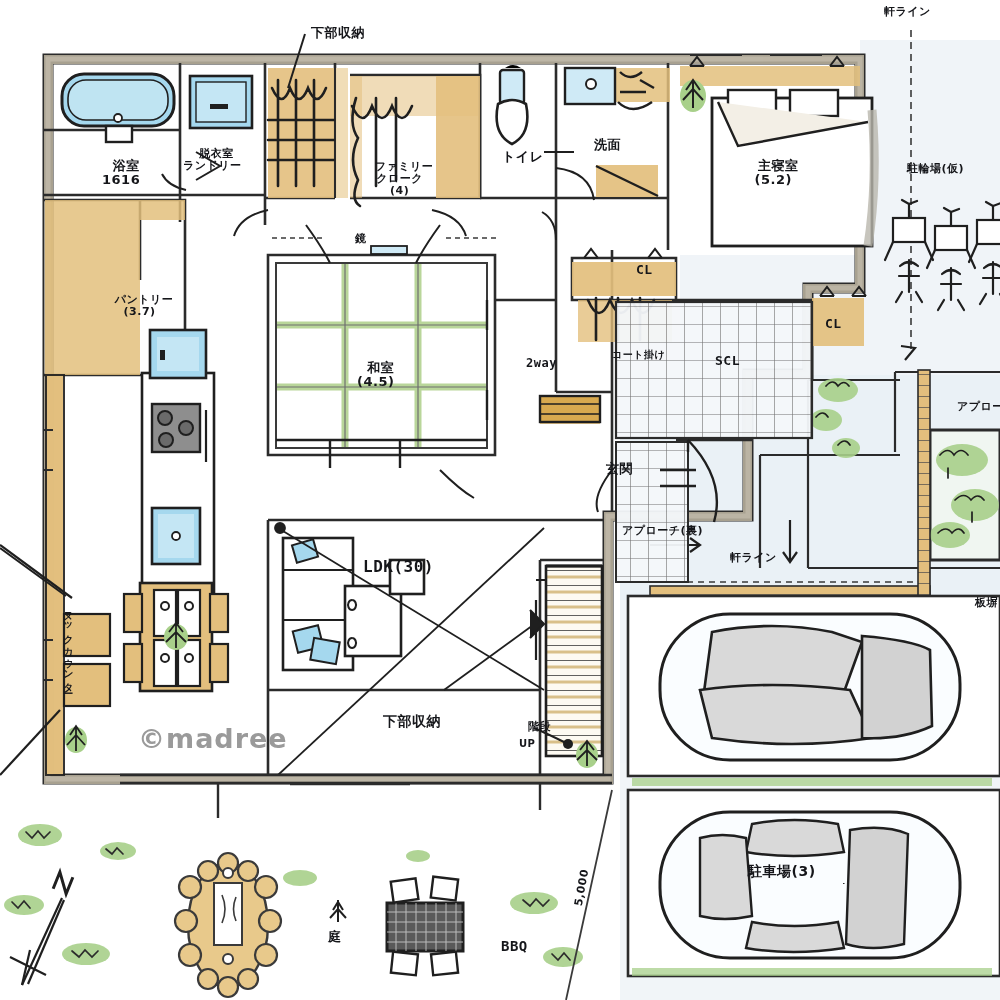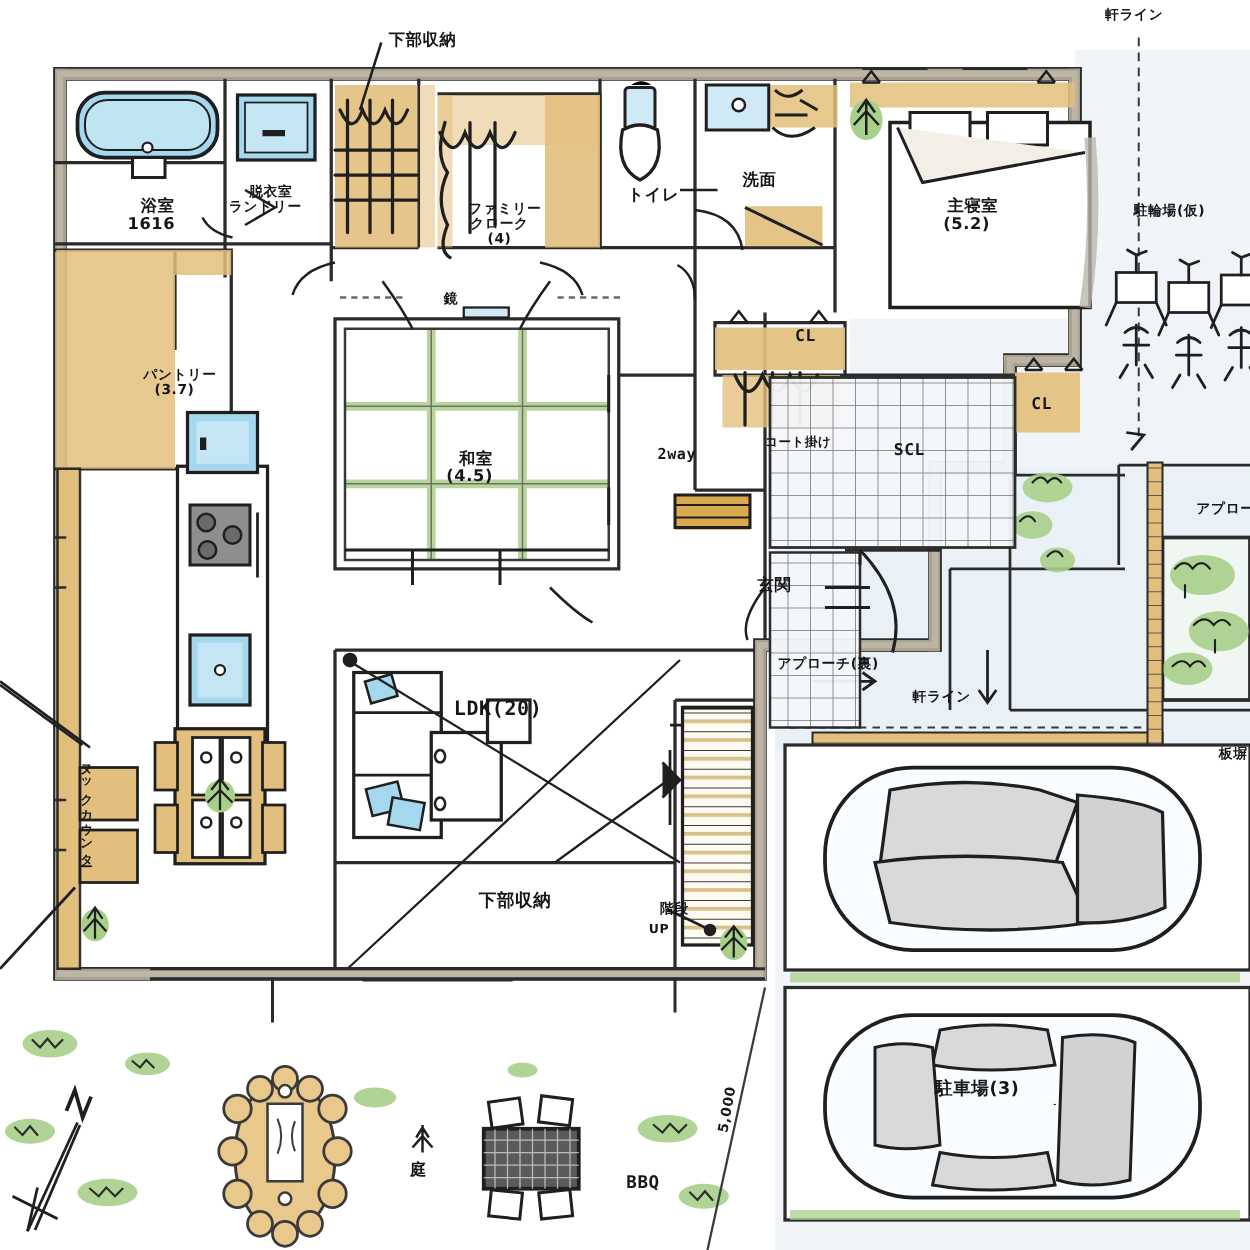--- a/index.html
+++ b/index.html
@@ -577,21 +577,21 @@
 </div>
 <div class="lbl jp" style="left:748px;top:145px;">
   <span>主寝室</span><br><span class="lat">(5.2)</span>
 </div>
 <div class="lbl sm" style="left:106px;top:282px;text-align:center;">
   <span>パントリー</span><br><span class="lat">(3.7)</span>
 </div>
 <div class="lbl jp" style="left:357px;top:347px;">
   <span>和室</span><br><span class="lat">(4.5)</span>
 </div>
-<div class="lbl lat" style="left:363px;top:558px;font-size:16px;">LDK(20)</div>
+<div class="lbl lat" style="left:363px;top:558px;font-size:16px;">LDK(30)</div>
 <div class="lbl jp" style="left:383px;top:714px;font-size:14px;">下部収納</div>
 <div class="lbl jp" style="left:606px;top:462px;">玄関</div>
 <div class="lbl lat" style="left:715px;top:354px;">SCL</div>
 <div class="lbl jp" style="left:748px;top:864px;font-size:14px;">駐車場(3)</div>
 <div class="lbl jp" style="left:328px;top:930px;">庭</div>
 
 <div class="lbl sm" style="left:355px;top:233px;">鏡</div>
 <div class="lbl lat" style="left:636px;top:263px;">CL</div>
 <div class="lbl lat" style="left:825px;top:317px;">CL</div>
 <div class="lbl lat" style="left:526px;top:357px;font-size:12px;">2way</div>
@@ -601,14 +601,15 @@
 <div class="lbl lat" style="left:461px;top:939px;font-size:14px;padding-left:40px;">BBQ</div>
 <div class="lbl sm" style="left:884px;top:6px;">軒ライン</div>
 <div class="lbl sm" style="left:730px;top:552px;">軒ライン</div>
 <div class="lbl sm" style="left:907px;top:163px;">駐輪場(仮)</div>
 <div class="lbl sm" style="left:622px;top:525px;">アプローチ(裏)</div>
 <div class="lbl sm" style="left:957px;top:401px;">アプローチ</div>
 <div class="lbl sm" style="left:975px;top:597px;">板塀</div>
 <div class="lbl xs rot" style="left:62px;top:604px;">ヌックカウンター</div>
 <div class="lbl sm" style="left:573px;top:905px;transform:rotate(-80deg);transform-origin:left top;">5,000</div>
 
+<div class="wm" style="left:138px;top:723px;">©madree</div>
 
 </div>
 
 </body></html>

